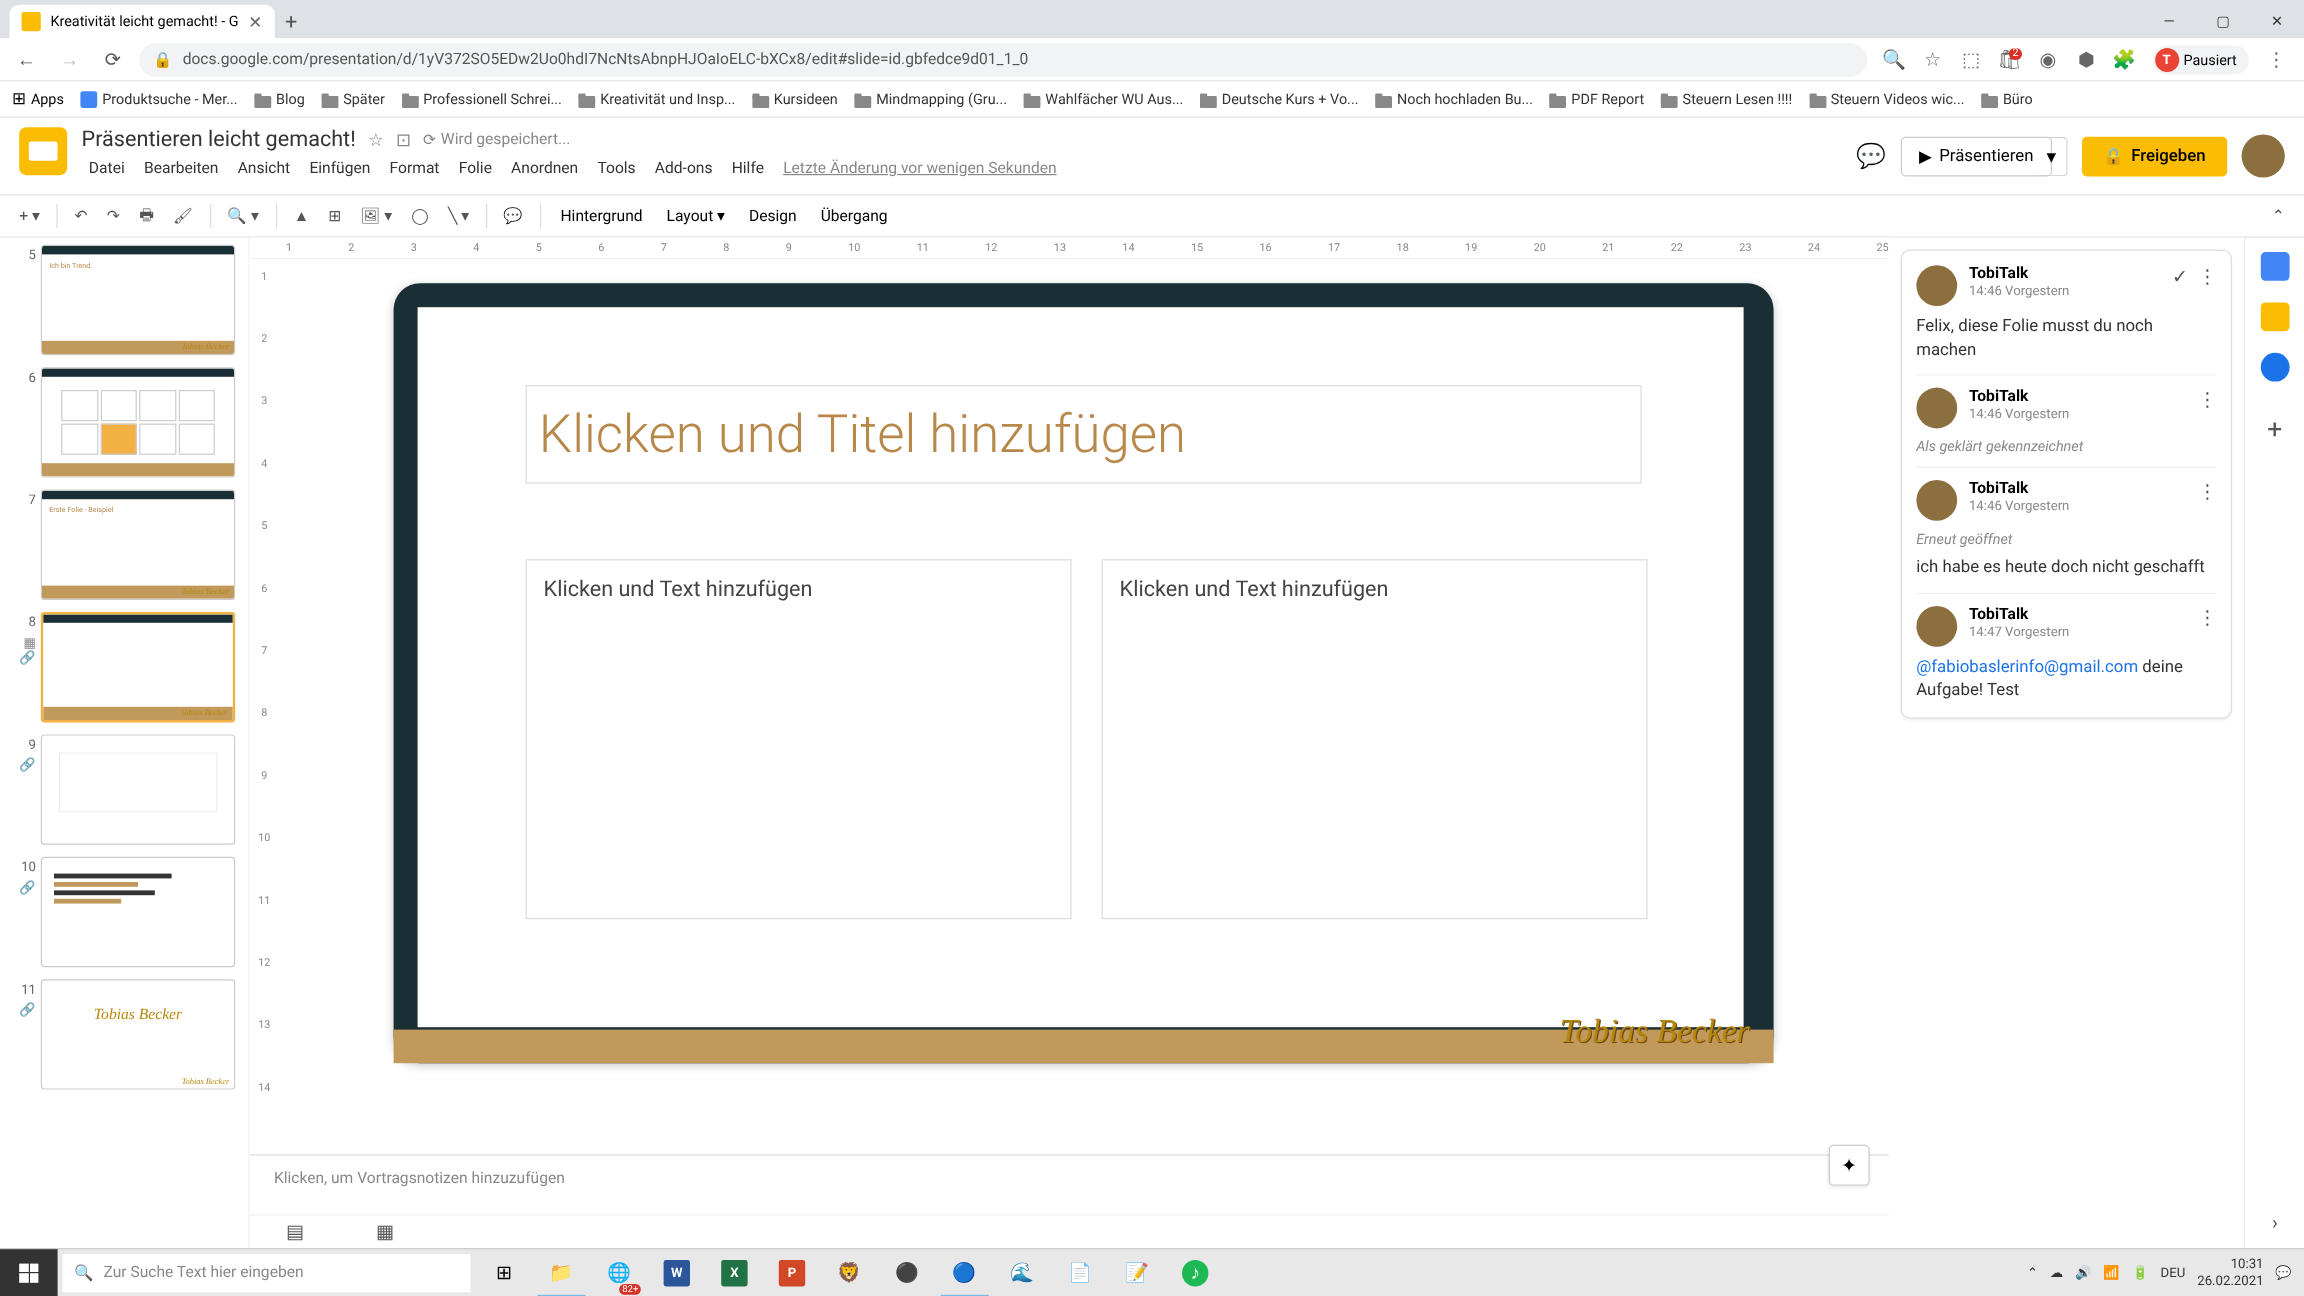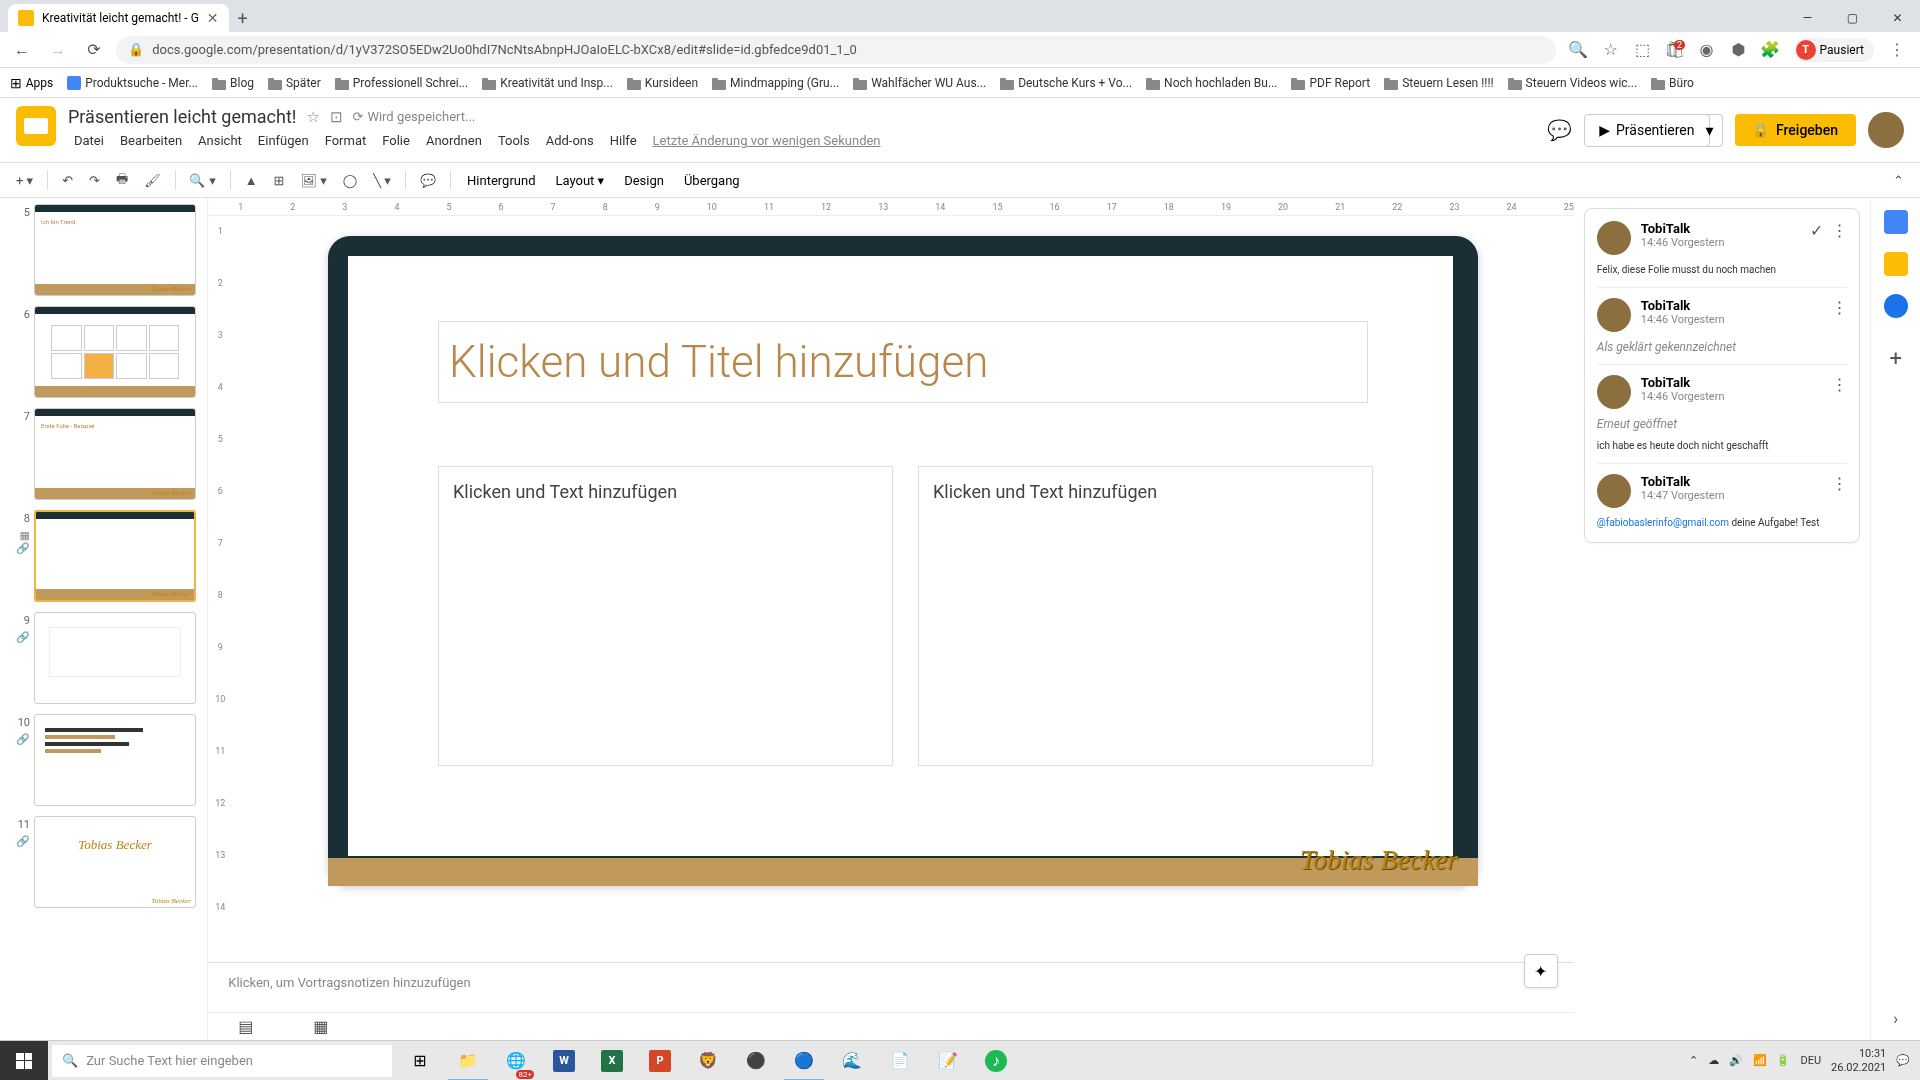--- a/index.html
+++ b/index.html
@@ -88,21 +88,21 @@
 .explore-btn { position: absolute; bottom: 52px; right: 16px; width: 34px; height: 34px; background: #fff; border: 1px solid #ccc; border-radius: 4px; display: flex; align-items: center; justify-content: center; box-shadow: 0 1px 3px rgba(0,0,0,0.1); }
 
 
 .comments { width: 310px; padding: 10px; background: #fff; overflow-y: auto; }
 .comment-card { border: 1px solid #ddd; border-radius: 8px; padding: 12px; margin-bottom: 6px; box-shadow: 0 1px 2px rgba(0,0,0,0.05); }
 .comment-header { display: flex; gap: 10px; }
 .c-avatar { width: 34px; height: 34px; border-radius: 50%; background: #8b6f3f; flex-shrink: 0; }
 .c-name { font-size: 13px; font-weight: bold; }
 .c-time { font-size: 11px; color: #888; }
 .c-actions { margin-left: auto; display: flex; gap: 8px; color: #555; }
-.c-text { font-size: 10px; color: #333; margin-top: 8px; line-height: 1.4; }
+.c-text { font-size: 14px; color: #333; margin-top: 8px; line-height: 1.4; }
 .c-status { font-size: 12px; color: #888; font-style: italic; margin-top: 8px; }
 .c-mention { color: #1a73e8; }
 .c-reply { border-top: 1px solid #eee; margin-top: 10px; padding-top: 10px; }
 
 
 .side-panel { width: 52px; border-left: 1px solid #eee; display: flex; flex-direction: column; align-items: center; padding: 12px 0; gap: 18px; }
 .sp-icon { width: 24px; height: 24px; border-radius: 4px; }
 .sp-cal { background: #4285f4; }
 .sp-keep { background: #fbbc04; }
 .sp-tasks { background: #1a73e8; border-radius: 50%; }

